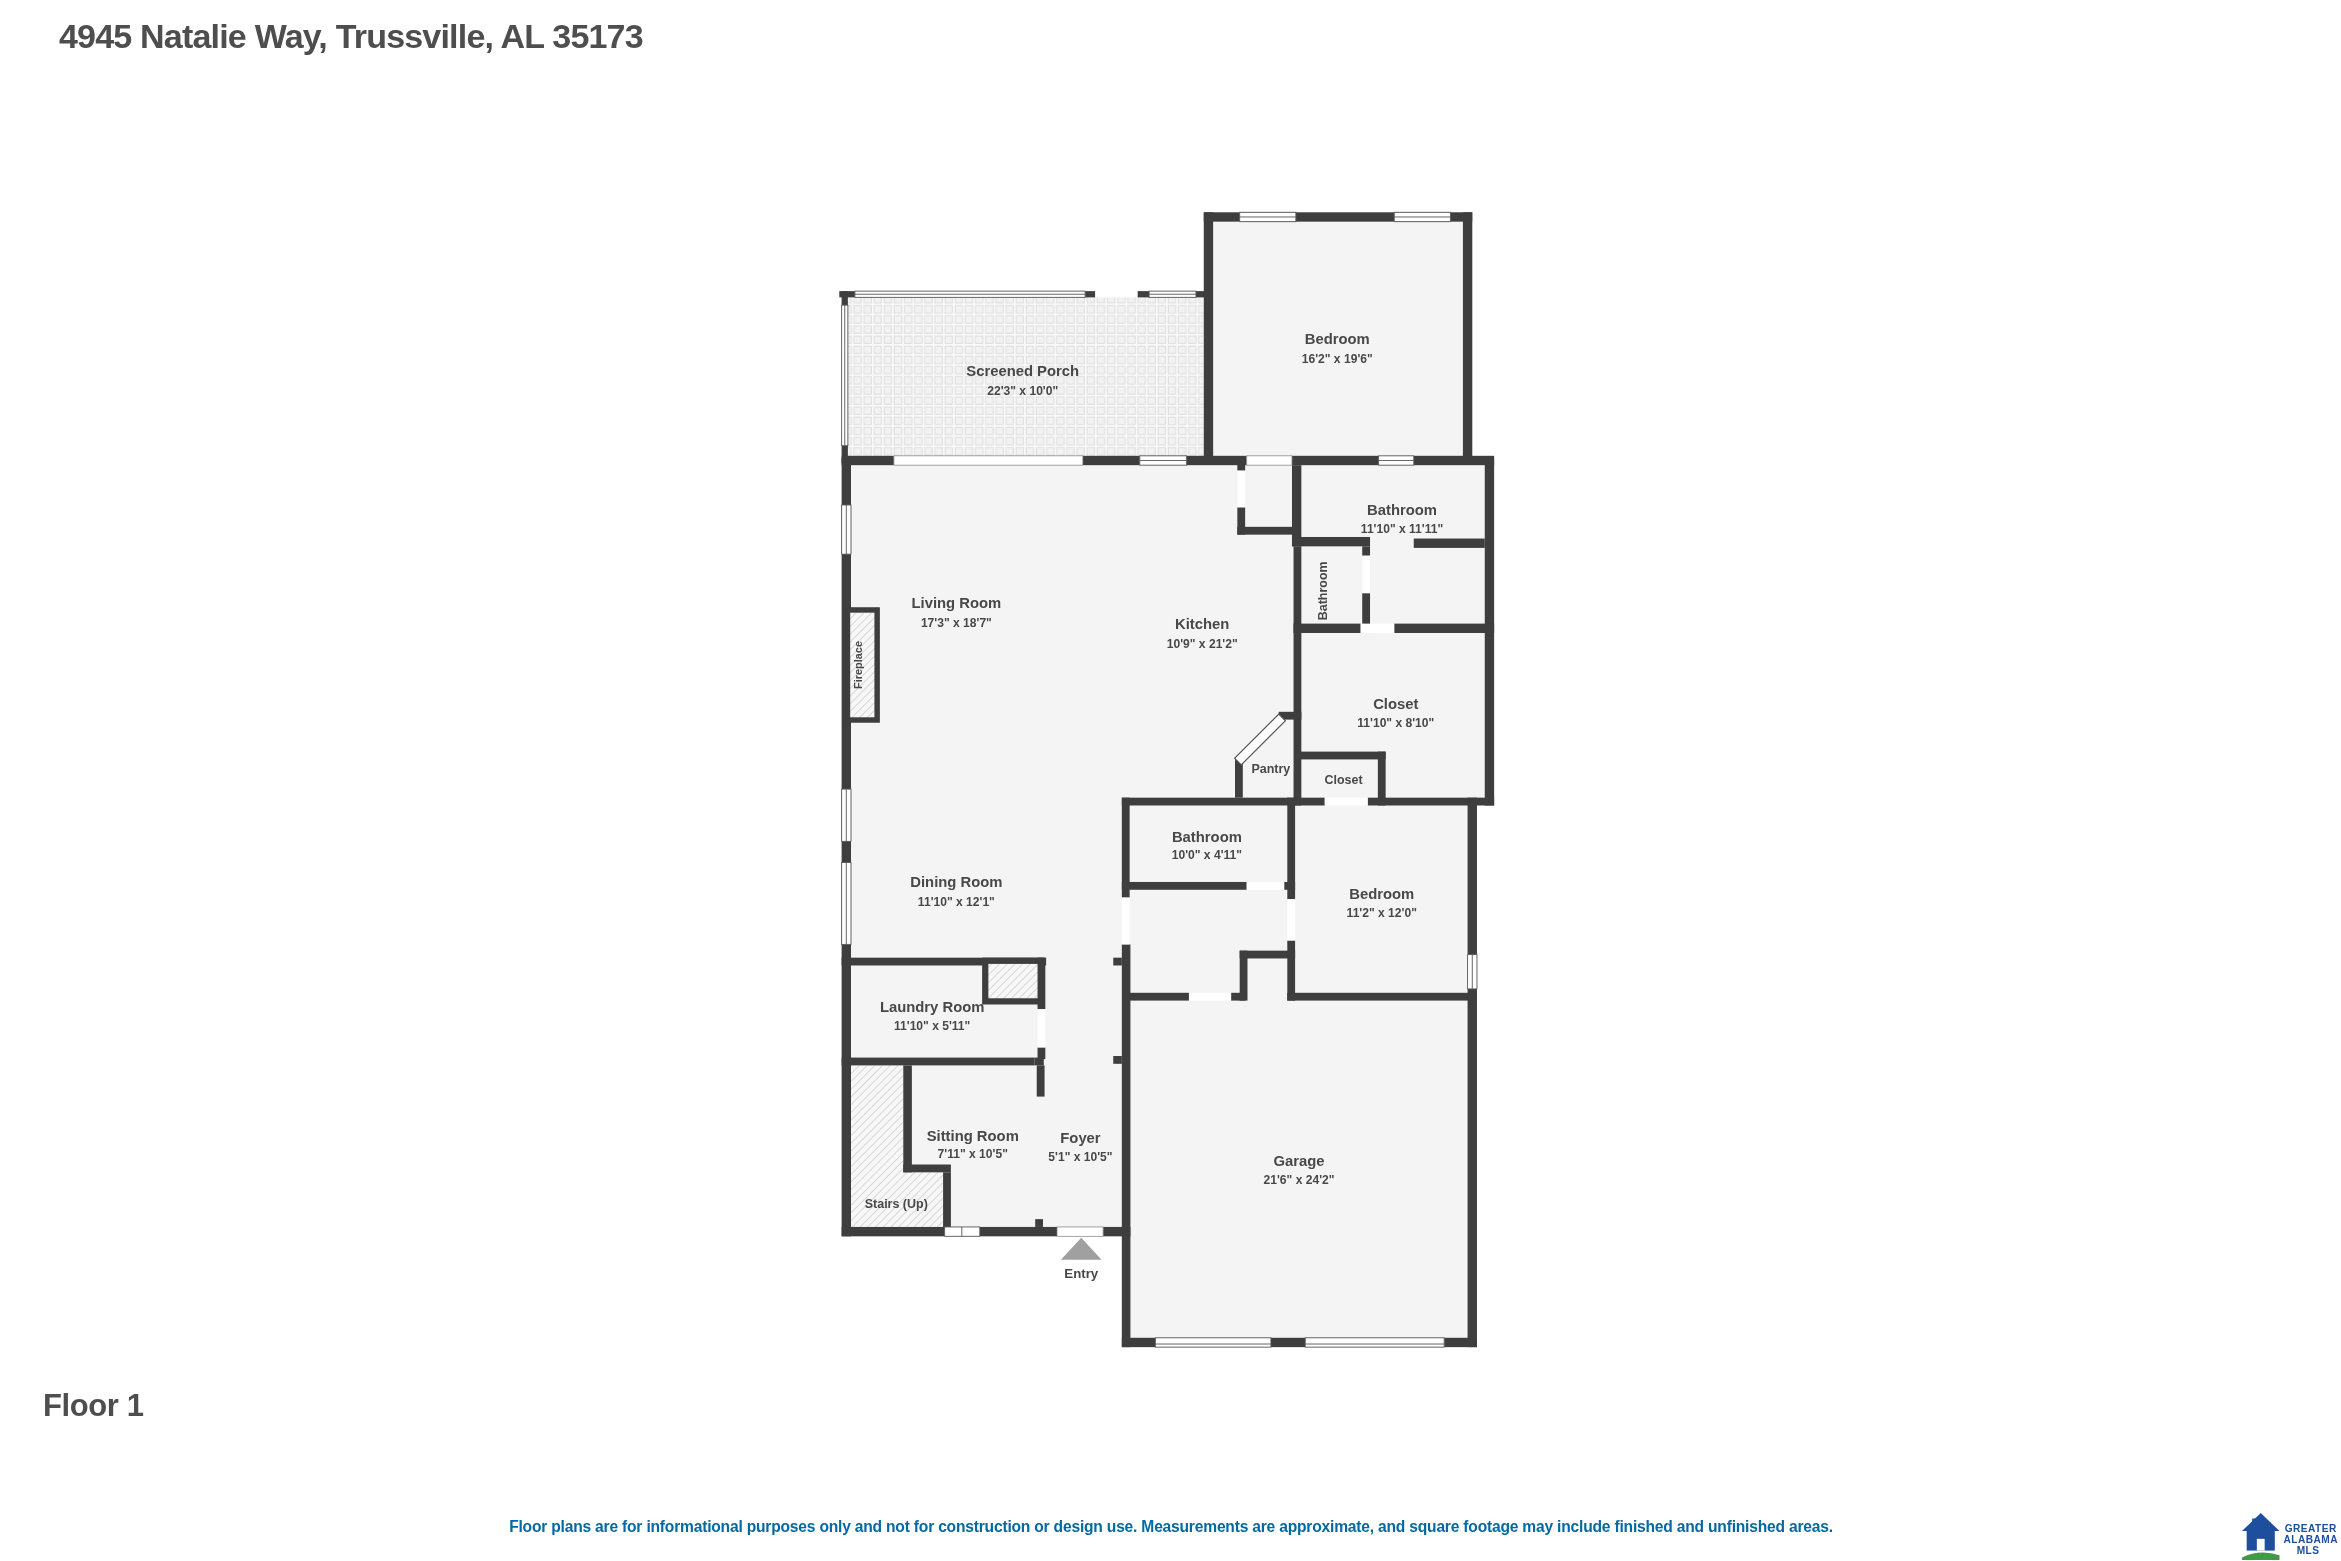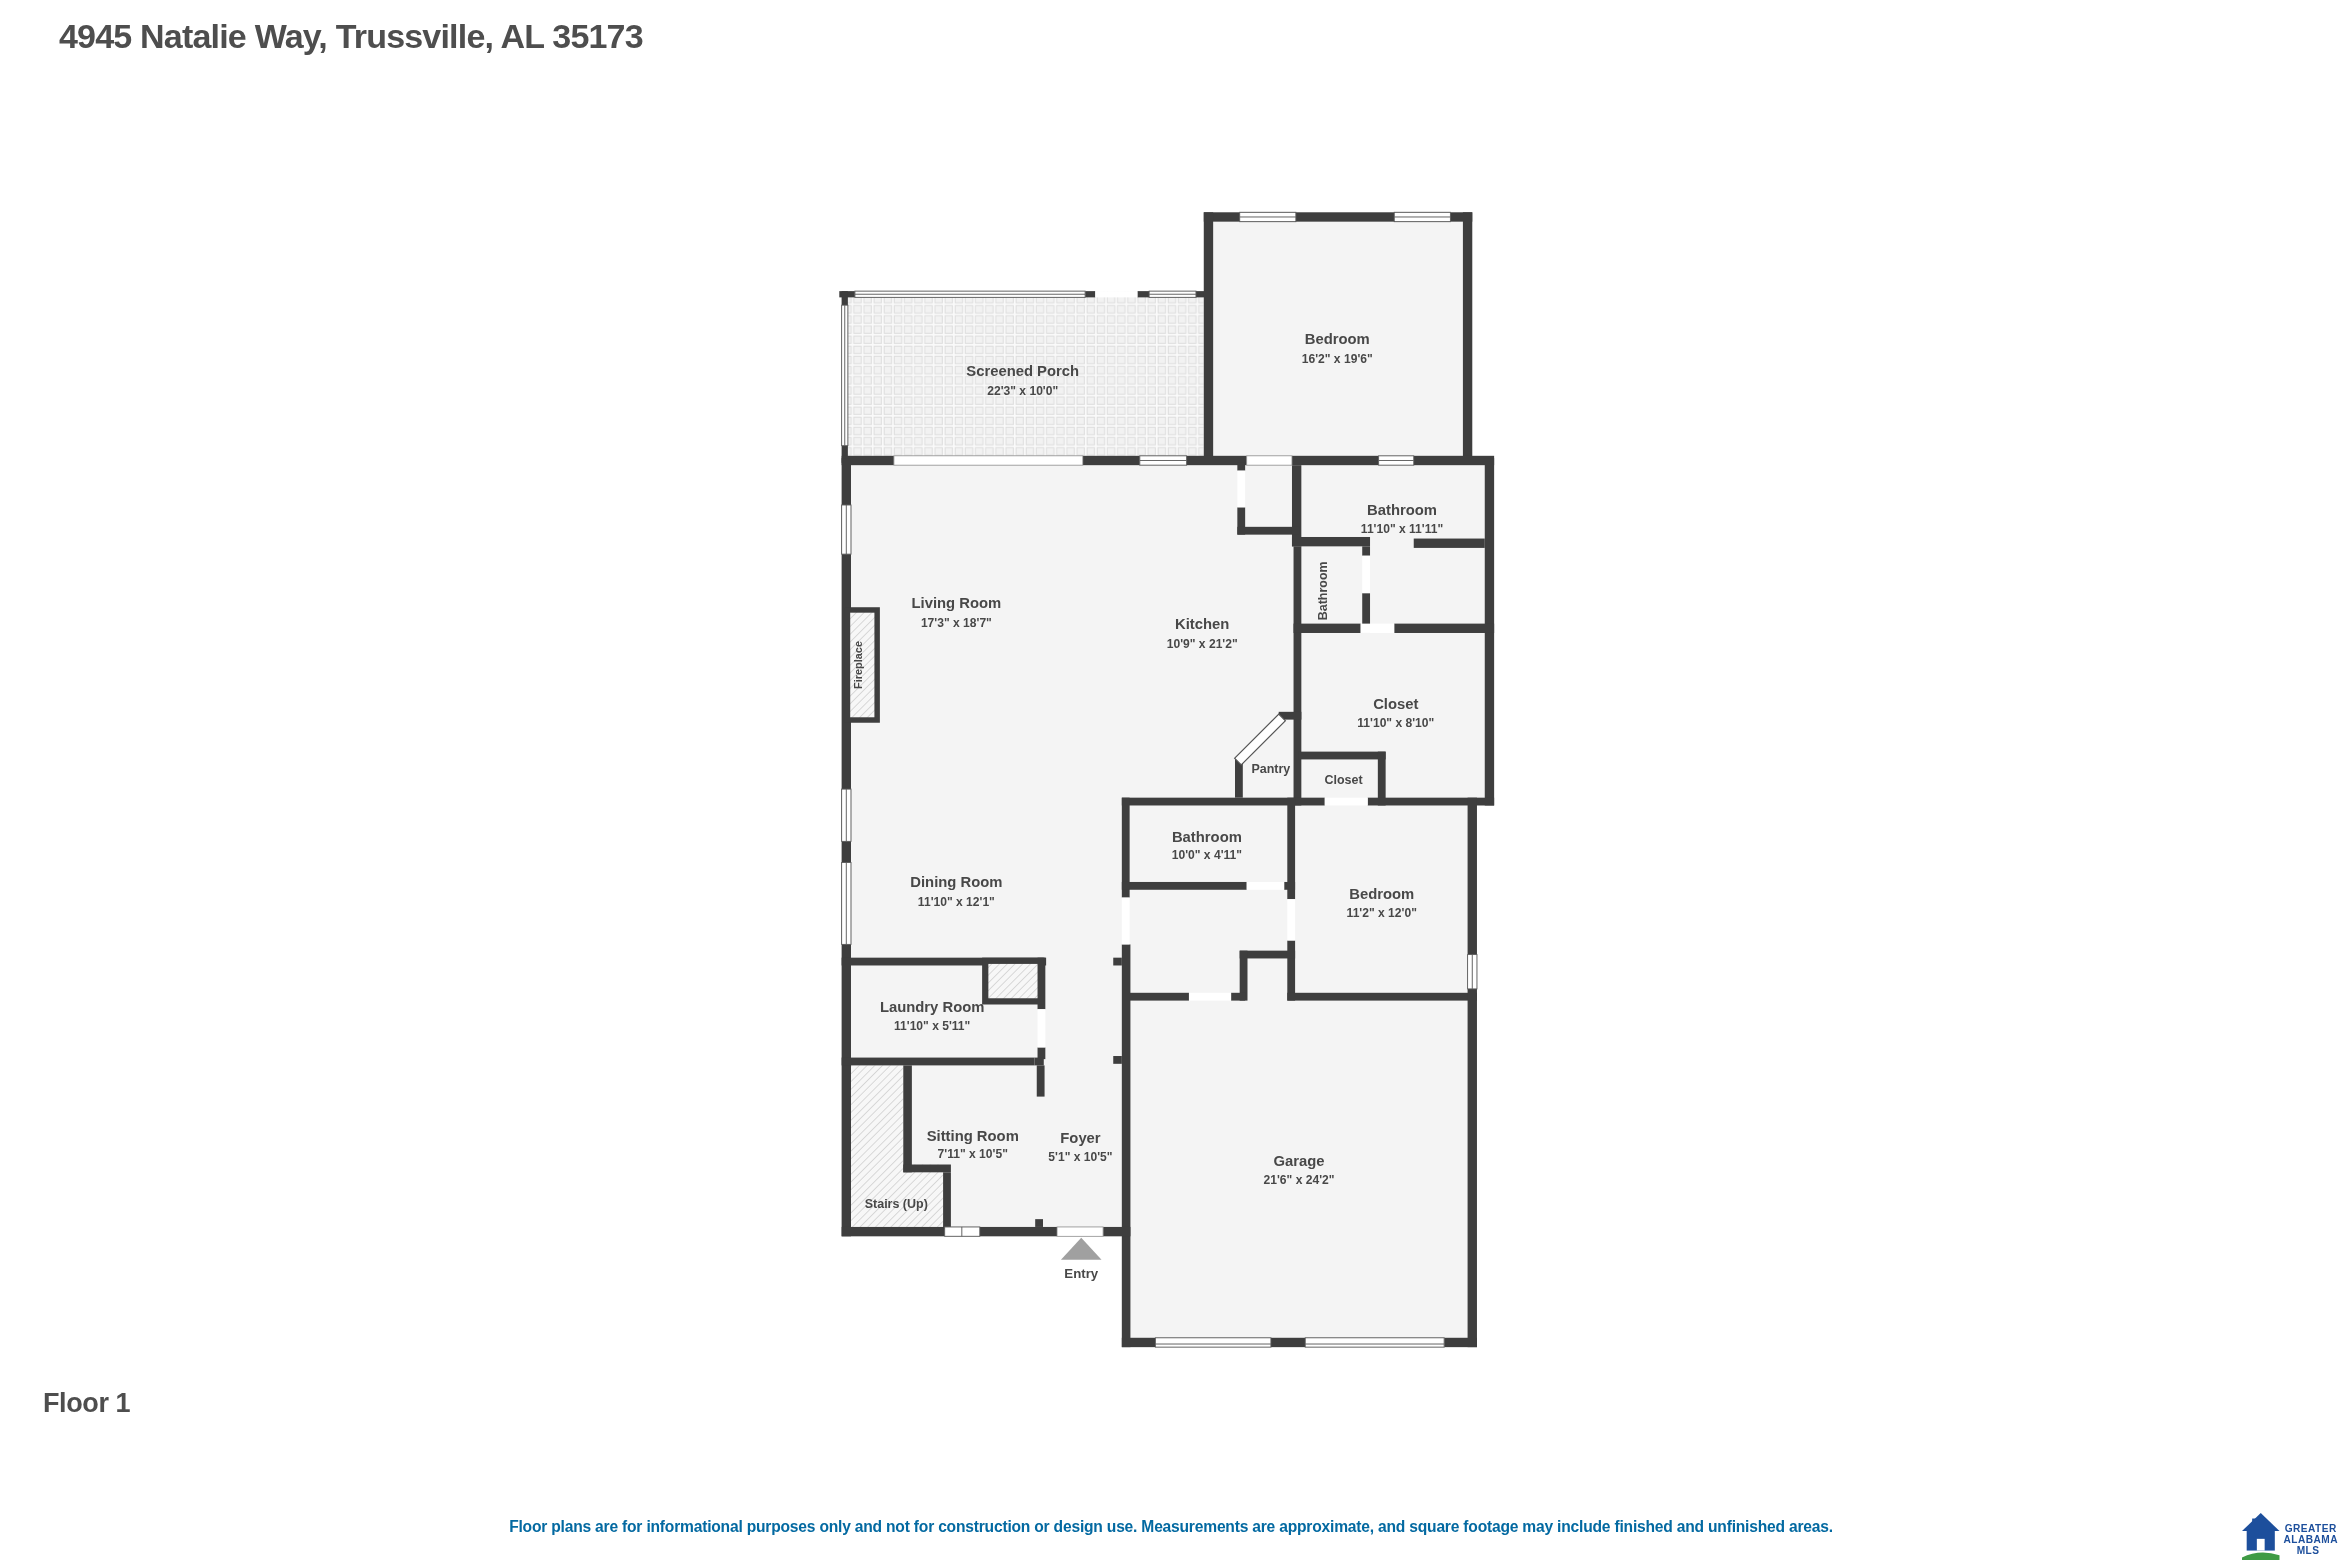--- a/index.html
+++ b/index.html
@@ -6,21 +6,21 @@
   body{
     width:2342px;height:1561px;background:#ffffff;position:relative;overflow:hidden;
     font-family:"Liberation Sans","DejaVu Sans",sans-serif;
   }
   .page-title{
     position:absolute;left:39px;top:17px;
     font-size:34px;font-weight:700;color:#4e4e4e;letter-spacing:-0.8px;margin-left:20px;
   }
   .floor-label{
     position:absolute;left:43px;top:1388px;
-    font-size:27px;font-weight:700;color:#4e4e4e;letter-spacing:-0.4px;
+    font-size:31px;font-weight:700;color:#4e4e4e;letter-spacing:-0.4px;
   }
   .footer-disclaimer{
     position:absolute;left:0;top:1518px;width:2342px;text-align:center;
     font-size:15.6px;font-weight:700;color:#0369a1;letter-spacing:-0.2px;
   }
   .plan-svg{position:absolute;left:0;top:0;}
   .mls-logo{position:absolute;left:2242px;top:1513px;width:100px;height:47px;}
   .room-name{font-size:19px;font-weight:700;fill:#484848;}
   .room-dims{font-size:15.5px;font-weight:600;fill:#484848;}
   .small-name{font-size:16px;font-weight:700;fill:#484848;}

